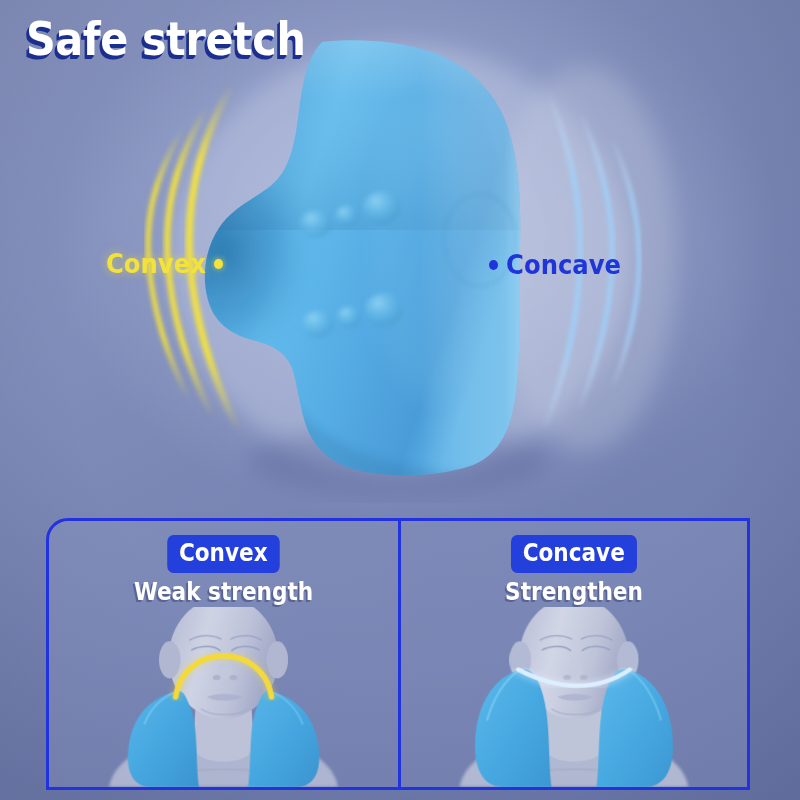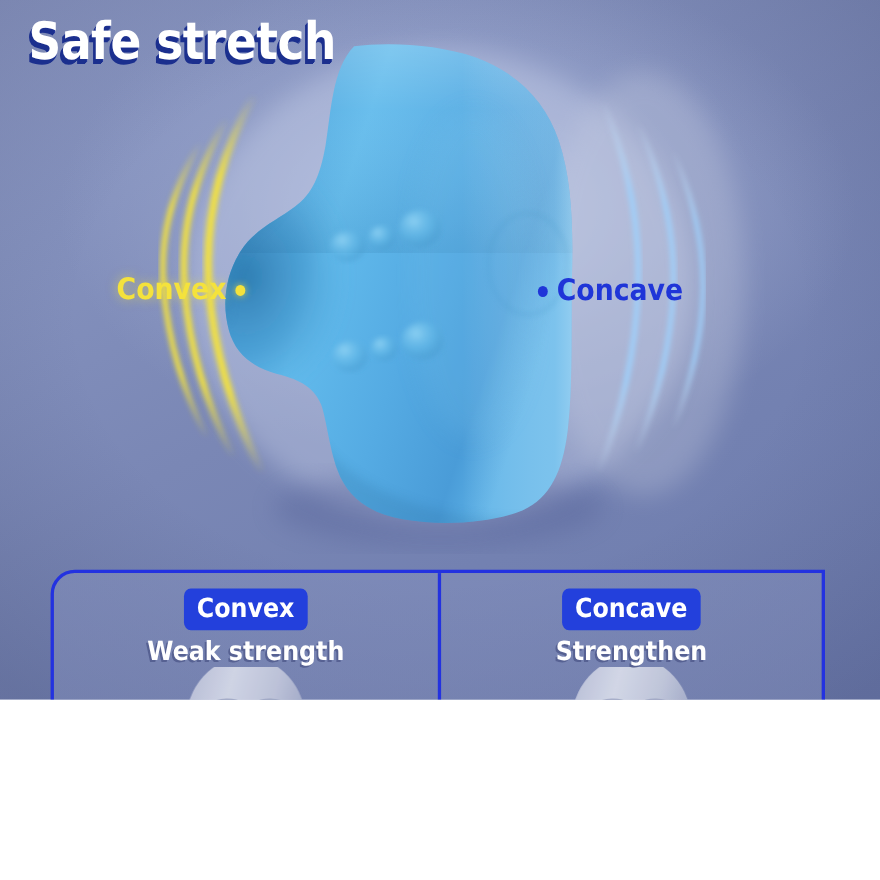--- a/index.html
+++ b/index.html
@@ -3,21 +3,21 @@
 <meta charset="utf-8">
 <style>
   * { margin:0; padding:0; box-sizing:border-box; }
   html, body {
     width:800px; height:800px;
     font-family:"Liberation Sans", sans-serif;
     overflow:hidden;
   }
   #stage {
     position:relative;
-    width:800px; height:636px;
+    width:800px; height:800px;
     background:
       radial-gradient(ellipse 58% 46% at 52% 30%, rgba(186,196,226,0.85) 0%, rgba(160,172,210,0.45) 45%, rgba(120,134,180,0.0) 78%),
       linear-gradient(152deg, #8d99c4 0%, #8491bd 22%, #7a87b5 48%, #7381b1 70%, #6e7cae 100%);
     overflow:hidden;
     padding-left:36px;
   }
   
   .vignette{
     position:absolute; inset:0;
     background:radial-gradient(ellipse 75% 70% at 50% 45%, rgba(0,0,0,0) 55%, rgba(44,52,92,0.22) 100%);

